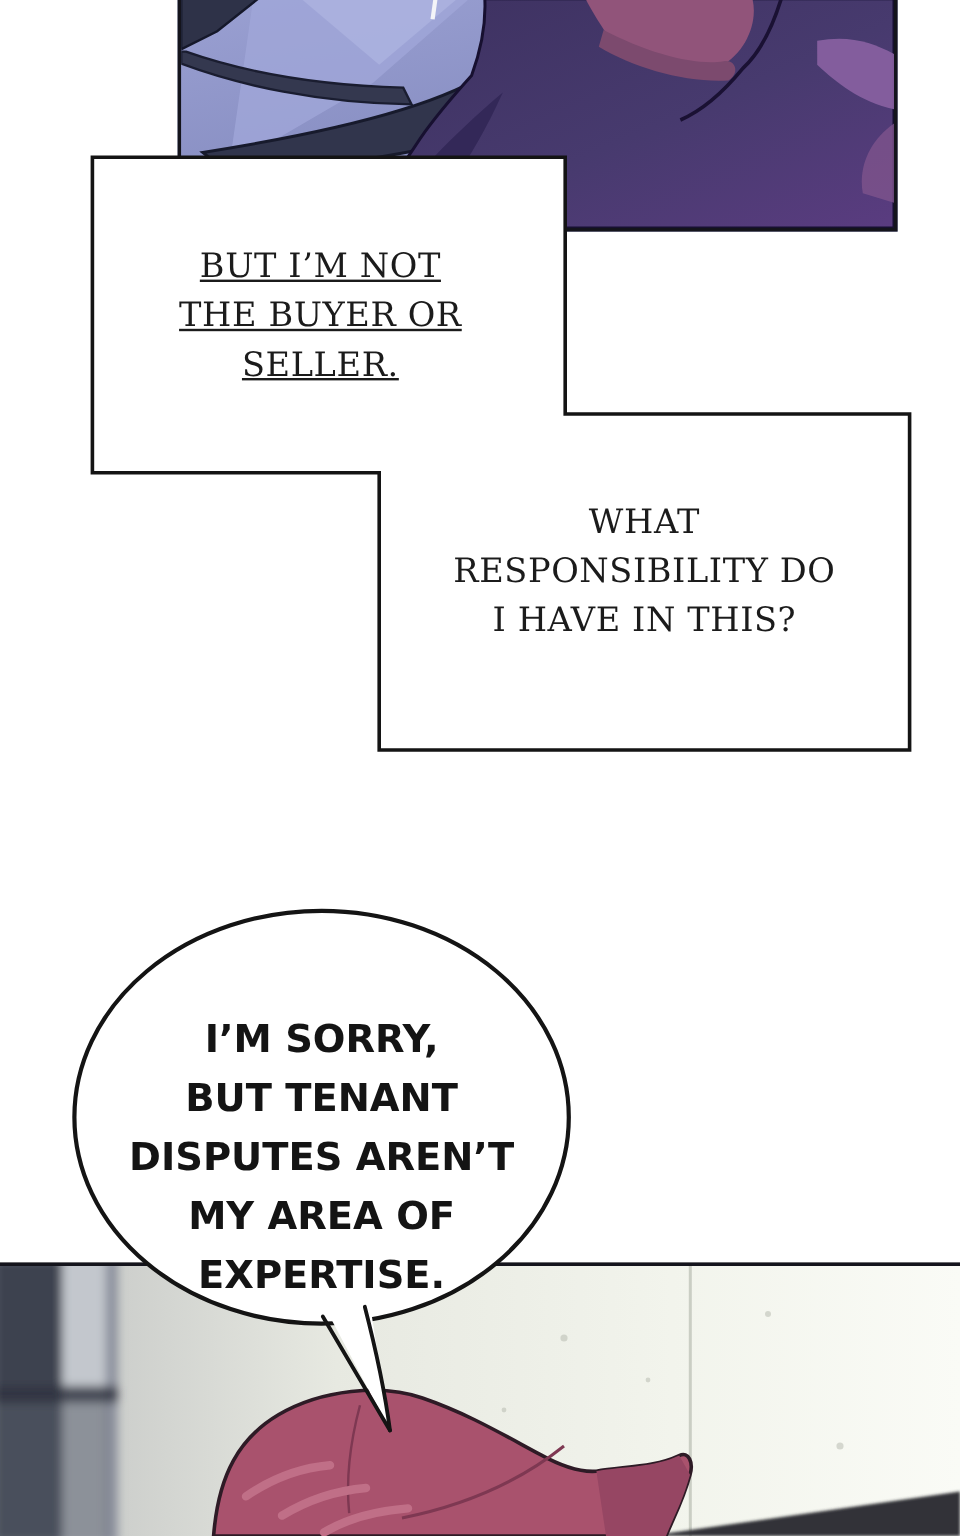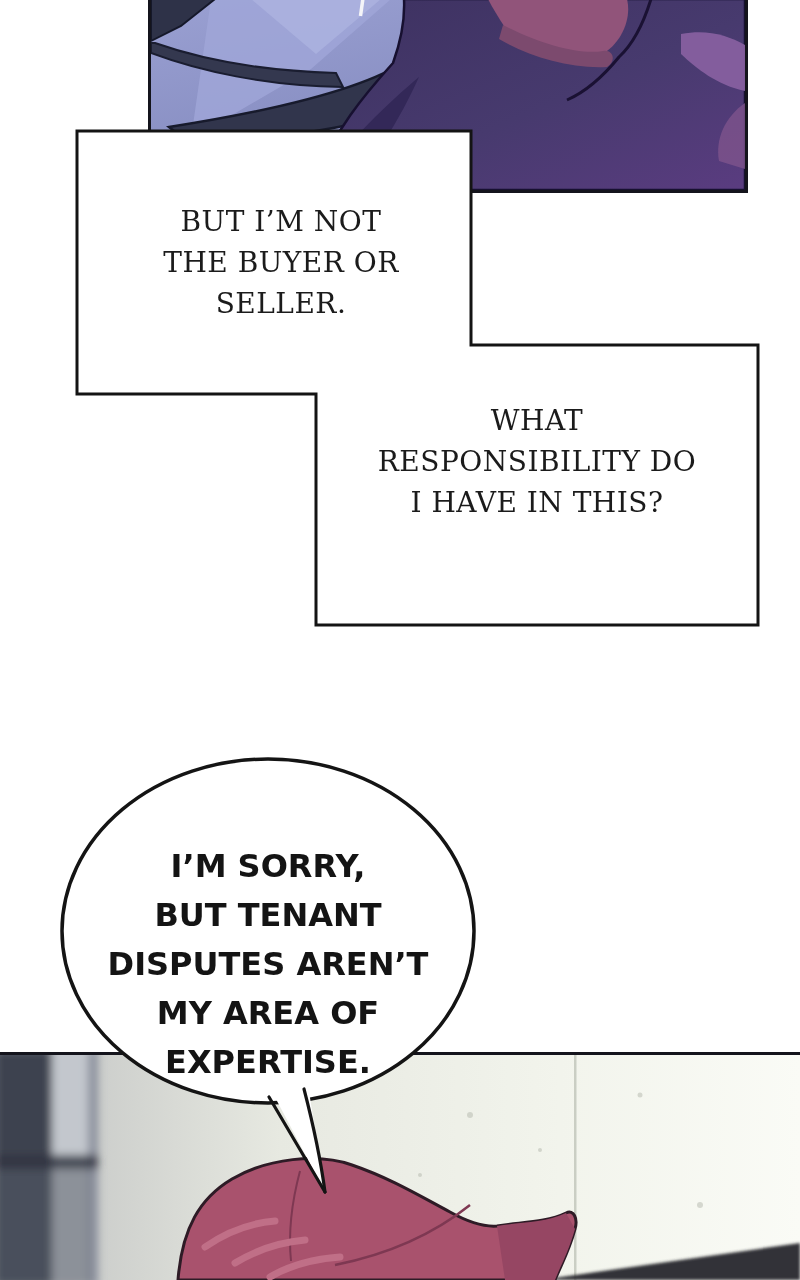--- a/index.html
+++ b/index.html
@@ -15,22 +15,22 @@
   }
   .top-panel svg{display:block;width:100%;height:100%;}
   
   .boxes-svg{position:absolute;left:0;top:0;width:800px;height:700px;}
   .box-text{
     position:absolute;display:flex;align-items:center;justify-content:center;
     font-family:"DejaVu Serif","Liberation Serif",serif;
     font-size:28px;line-height:41px;letter-spacing:0.5px;color:#1b1b1b;
     text-align:center;white-space:pre-line;
   }
-  .box-text.b1{left:77px;top:131px;width:408px;height:263px;}
-  .box-text.b2{left:316px;top:327px;width:442px;height:280px;padding-bottom:12px;box-sizing:border-box;}
+  .box-text.b1{left:63px;top:131px;width:408px;height:263px;text-decoration:underline;}
+  .box-text.b2{left:316px;top:341px;width:442px;height:280px;padding-bottom:12px;box-sizing:border-box;}
   
   .bottom-panel{
     position:absolute;left:0;top:1052px;width:800px;height:228px;
     border-top:3px solid #14141c;box-sizing:border-box;background:#e9ebe4;
   }
   .bottom-panel svg{display:block;width:100%;height:100%;}
   
   .bubble-svg{position:absolute;left:55px;top:752px;width:432px;height:452px;}
   .bubble-text{
     position:absolute;left:62px;top:818px;width:412px;

